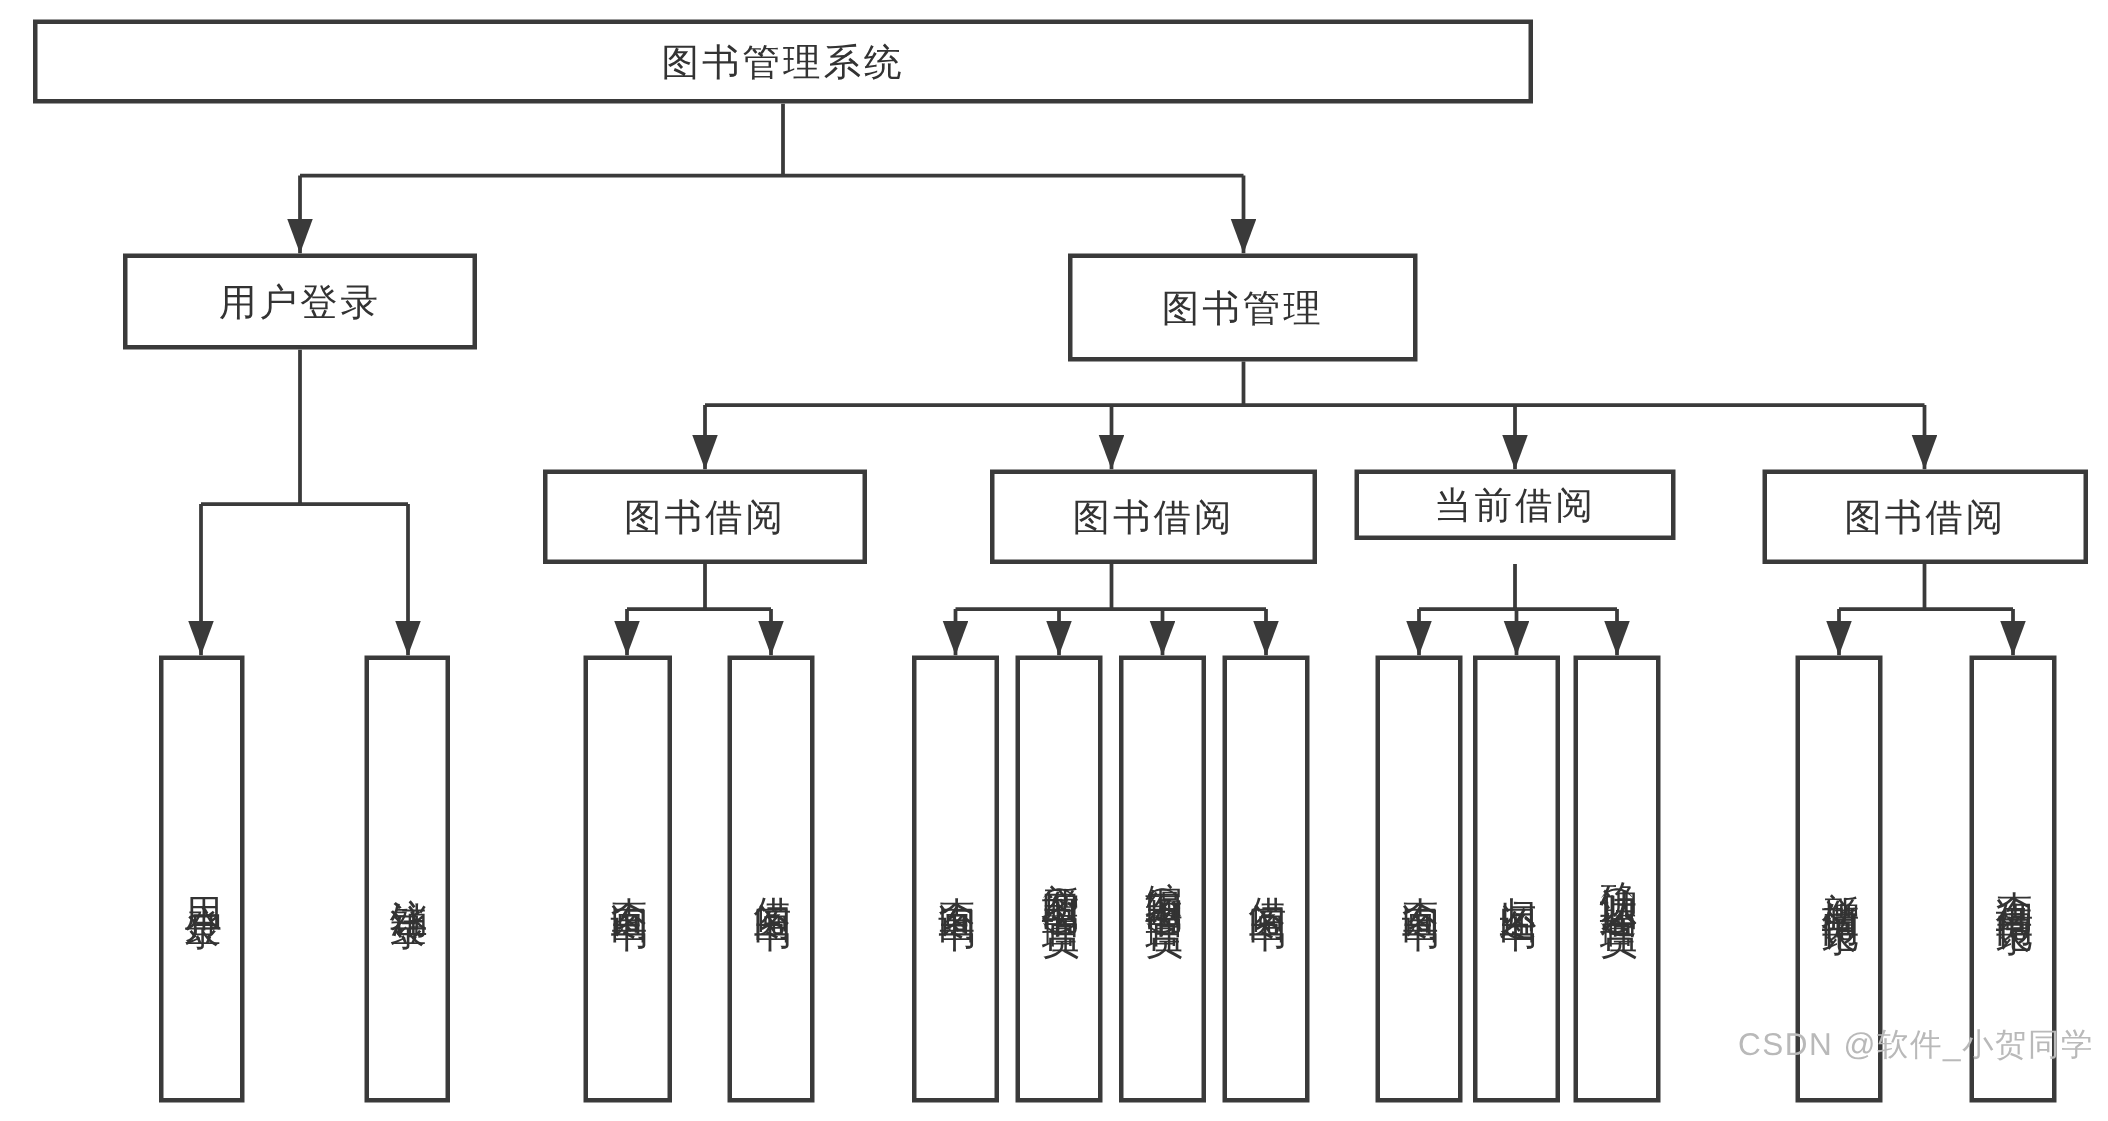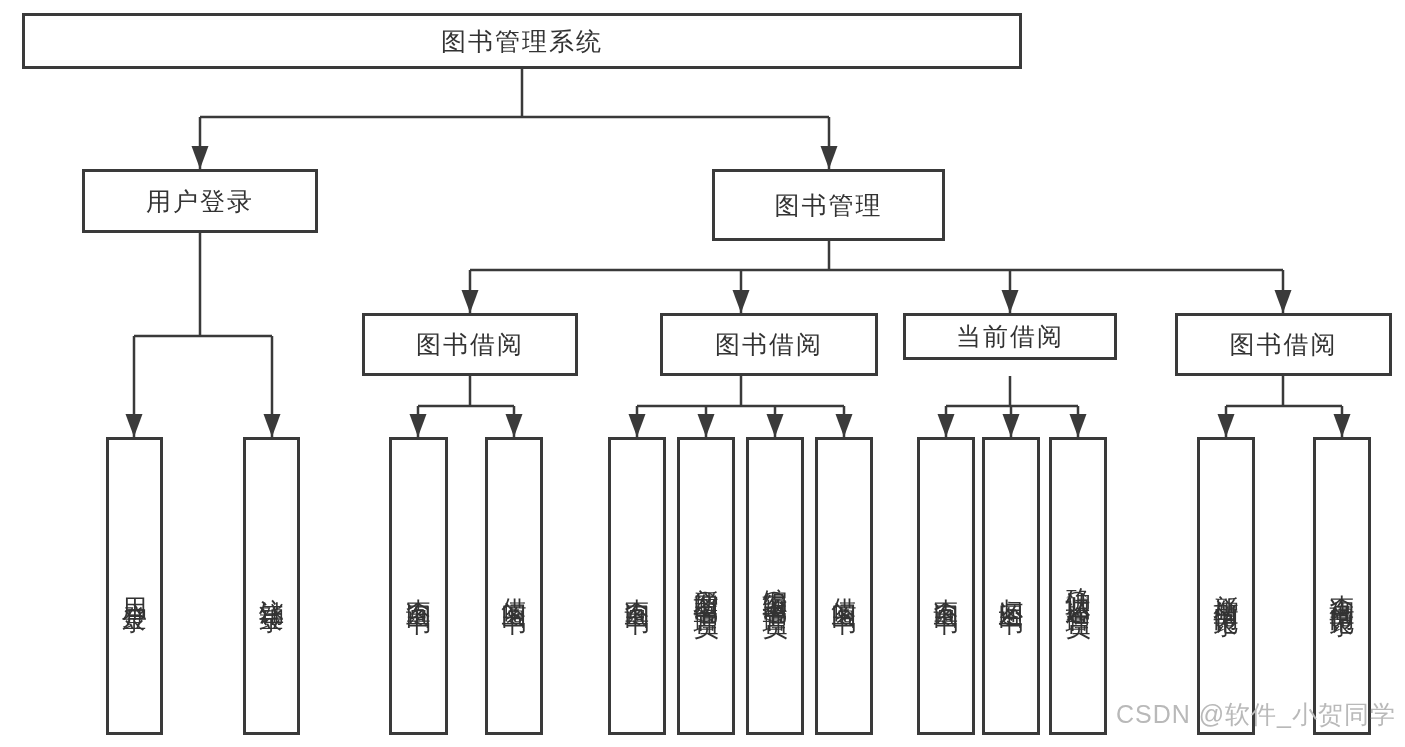--- a/index.html
+++ b/index.html
@@ -25,22 +25,22 @@
   }
   .vtext{
     writing-mode:vertical-rl;
     text-orientation:mixed;
     letter-spacing:4px;
     line-height:1;
     white-space:nowrap;
   }
   .watermark{
     position:absolute;
-    right:9px;top:698px;
-    font-size:25px;letter-spacing:1px;
+    right:9px;top:682px;
+    font-size:21px;letter-spacing:1px;
     color:var(--watermark,#b9b9b9);
     z-index:5;
   }
 </style>
 </head>
 <body>
 
 <div class="canvas">
 
   <svg class="wires" width="1405" height="747" viewBox="0 0 1405 747">

